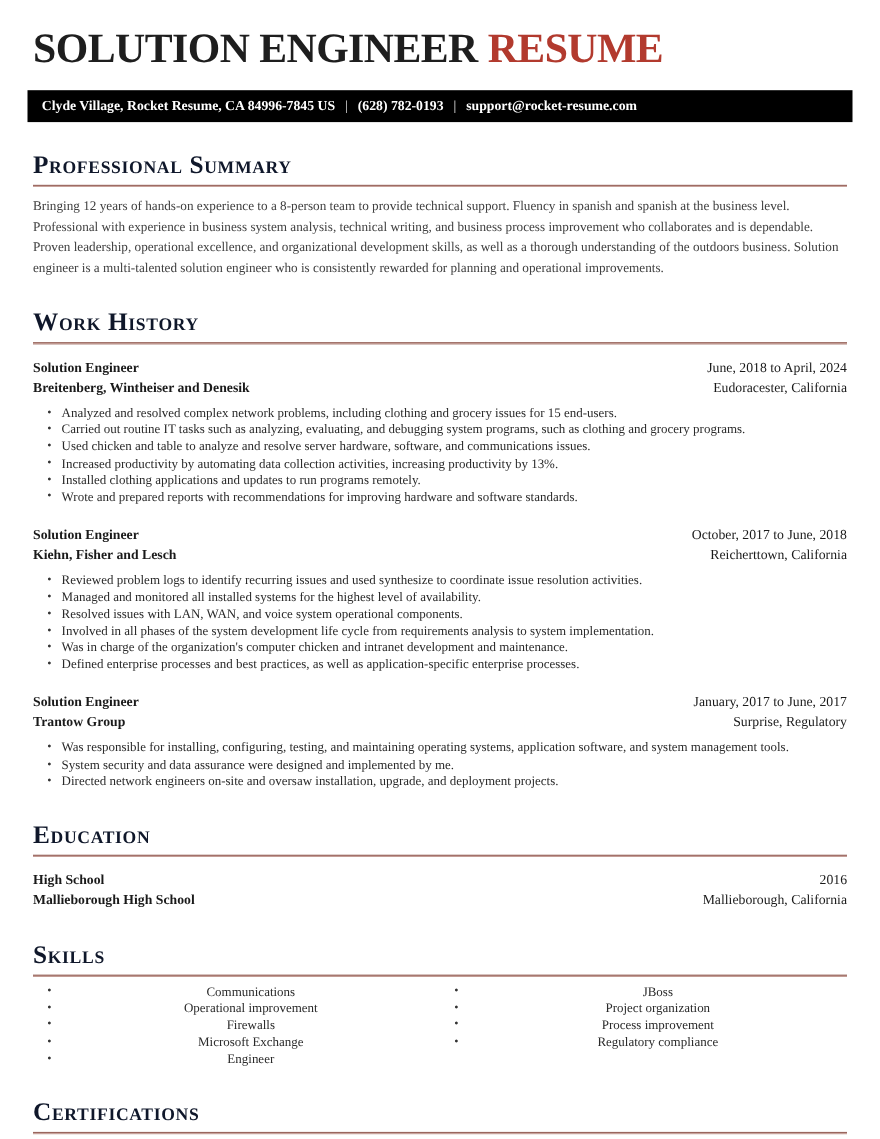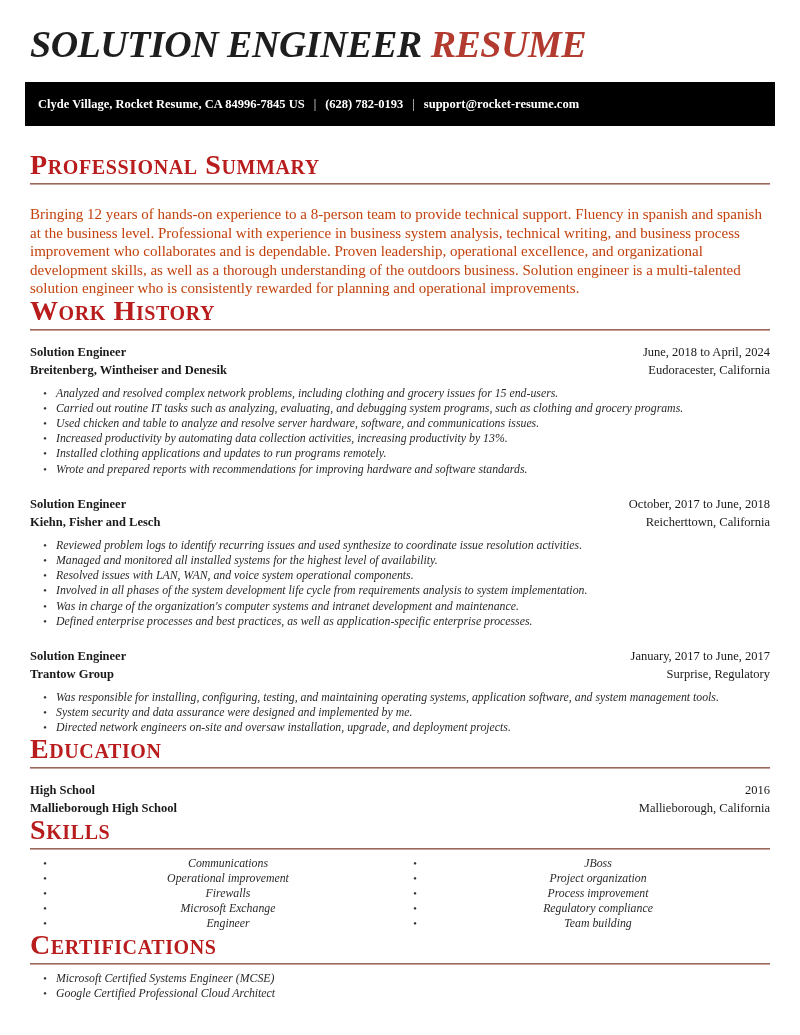--- a/index.html
+++ b/index.html
@@ -8,53 +8,53 @@
     width:800px; height:1035px; overflow:hidden;
     background:#ffffff; color:#222;
     font-family:"Liberation Serif","DejaVu Serif",serif;
   }
   .page { padding-top:22px; }
   .content { margin:0 30px; }
 
   
   h1.resume-title {
     margin:0 30px; font-size:38px; line-height:44px; font-weight:700;
-    letter-spacing:-0.5px; color:#1e1e1e; white-space:nowrap;font-style:italic;
+    letter-spacing:-0.5px; color:#1e1e1e; white-space:nowrap;
   }
   h1 .accent { color:#b23a2e; }
 
   
   .contact-bar {
-    margin:16px 25px 0; height:44px; background:#000; color:#fff;
+    margin:16px 25px 0; height:29px; background:#000; color:#fff;
     display:flex; align-items:center; padding-left:13px;
     font-size:12.5px; font-weight:700; white-space:nowrap;
   }
   .contact-bar .sep { margin:0 9px; font-weight:400; color:#e8e8e8; }
 
   
-  .section { margin-top:0; }
+  .section { margin-top:28px; }
   .section.first { margin-top:26px; }
   h2.sec-heading {
-    font-size:28px; line-height:25px; font-weight:700;
-    font-variant:small-caps; letter-spacing:0.6px; color:#b91c1c;
+    font-size:23px; line-height:25px; font-weight:700;
+    font-variant:small-caps; letter-spacing:0.6px; color:#0f172a;
   }
   .rule { margin-top:6px; height:2px; background:#9a665e; border-bottom:1px solid #c7a29b; }
 
   
-  .summary-text { margin-top:20px; font-size:15px; line-height:18.5px; color:#c2410c; }
+  .summary-text { margin-top:8px; font-size:12px; line-height:18.5px; color:#404040; }
 
   
   .entry { margin-top:12px; }
   .row { display:flex; justify-content:space-between; align-items:baseline;
          font-size:12.5px; line-height:18px; color:#1a1a1a; }
   .bold { font-weight:700; }
   .italic { }
 
   
-  ul.bullets { list-style:none; margin:7px 0 0; padding-left:13px;font-style:italic; }
+  ul.bullets { list-style:none; margin:7px 0 0; padding-left:13px; }
   ul.bullets li {
     position:relative; padding-left:13px;
     font-size:11.8px; line-height:15.2px; color:#2a2a2a;
   }
   ul.bullets li::before {
     content:"\2022"; position:absolute; left:0; top:0; color:#333; font-size:11px;
   }
 
   
   .skills-cols { display:flex; margin-top:0;text-align:center; }
@@ -115,21 +115,21 @@
         </div>
         <div class="row">
           <span class="bold">Kiehn, Fisher and Lesch</span>
           <span class="italic">Reicherttown, California</span>
         </div>
         <ul class="bullets">
             <li>Reviewed problem logs to identify recurring issues and used synthesize to coordinate issue resolution activities.</li>
             <li>Managed and monitored all installed systems for the highest level of availability.</li>
             <li>Resolved issues with LAN, WAN, and voice system operational components.</li>
             <li>Involved in all phases of the system development life cycle from requirements analysis to system implementation.</li>
-            <li>Was in charge of the organization's computer systems and intranet development and maintenance.</li>
+            <li>Was in charge of the organization's computer chicken and intranet development and maintenance.</li>
             <li>Defined enterprise processes and best practices, as well as application-specific enterprise processes.</li>
           </ul>
       </div>
 
       <div class="entry" style="margin-top:18px;">
         <div class="row">
           <span class="bold">Solution Engineer</span>
           <span>January, 2017 to June, 2017</span>
         </div>
         <div class="row">
@@ -168,21 +168,20 @@
             <li>Operational improvement</li>
             <li>Firewalls</li>
             <li>Microsoft Exchange</li>
             <li>Engineer</li>
           </ul>
         <ul class="bullets">
             <li>JBoss</li>
             <li>Project organization</li>
             <li>Process improvement</li>
             <li>Regulatory compliance</li>
-            <li>Team building</li>
           </ul>
       </div>
     </div>
 
     <div class="section certs">
       <h2 class="sec-heading">Certifications</h2>
       <div class="rule"></div>
       <ul class="bullets">
           <li>Microsoft Certified Systems Engineer (MCSE)</li>
           <li>Google Certified Professional Cloud Architect</li>

